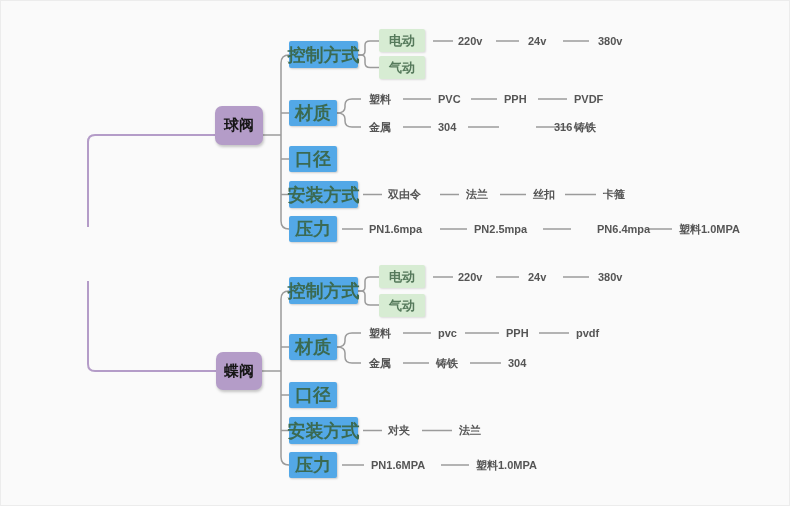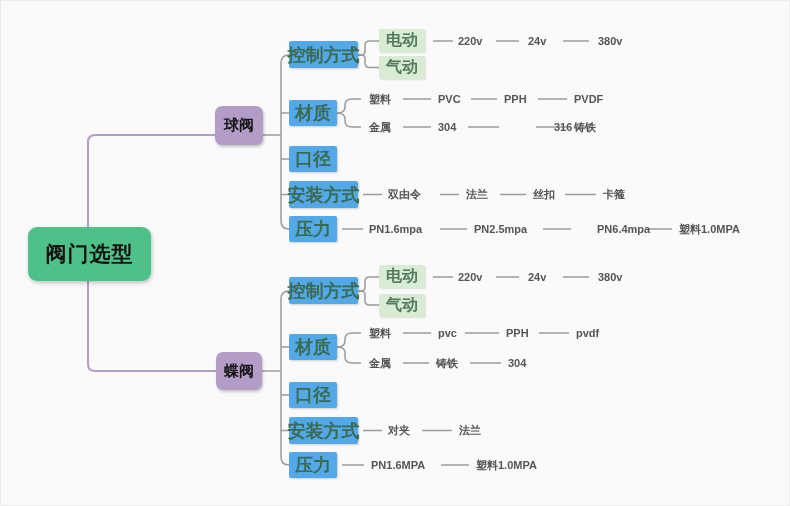--- a/index.html
+++ b/index.html
@@ -26,21 +26,21 @@
   .branch{
     background:var(--branch_bg,#b49cc8);color:#161616;font-size:15px;
     border-radius:7px;box-shadow:1px 2px 3px rgba(0,0,0,.22);
   }
   .cat{
     background:var(--category_bg,#53a8e7);color:var(--category_text,#3b6a52);
     font-size:18px;border-radius:2px;box-shadow:1px 1px 2px rgba(0,0,0,.18);
   }
   .leafbox{
     background:var(--leafbox_bg,#d7ecd3);color:var(--leafbox_text,#567a5c);
-    font-size:16px;border-radius:2px;box-shadow:1px 1px 2px rgba(0,0,0,.12);
+    font-size:13px;border-radius:2px;box-shadow:1px 1px 2px rgba(0,0,0,.12);
   }
   .leaftext{
     position:absolute;height:18px;line-height:18px;font-weight:bold;
     font-size:11px;color:var(--leaf_text,#555555);white-space:nowrap;
   }
 </style>
 </head>
 <body>
 
 <div id="canvas">
@@ -93,21 +93,20 @@
       <path class="gl" d="M464 332 L498 332"></path>
       <path class="gl" d="M538 332 L568 332"></path>
     <path class="gl" d="M402 362 L428 362"></path>
       <path class="gl" d="M469 362 L500 362"></path>
     <path class="gl" d="M362 429.5 L381 429.5"></path>
       <path class="gl" d="M421 429.5 L451 429.5"></path>
     <path class="gl" d="M341 464 L363 464"></path>
       <path class="gl" d="M440 464 L468 464"></path>
   </svg>
 
-  <div class="node root" style="left:27px;top:226px;width:123px;height:54px;">阀门选型</div>
 
   <div class="node branch" style="left:214px;top:105px;width:48px;height:39px;">球阀</div>
 
   <div class="node cat" style="left:288px;top:40px;width:69px;height:27px;">控制方式</div>
   <div class="node leafbox" style="left:378px;top:28px;width:46px;height:23px;">电动</div>
   <div class="node leafbox" style="left:378px;top:55px;width:46px;height:23px;">气动</div>
   <div class="leaftext" style="left:457px;top:31px;">220v</div>
   <div class="leaftext" style="left:527px;top:31px;">24v</div>
   <div class="leaftext" style="left:597px;top:31px;">380v</div>
 

